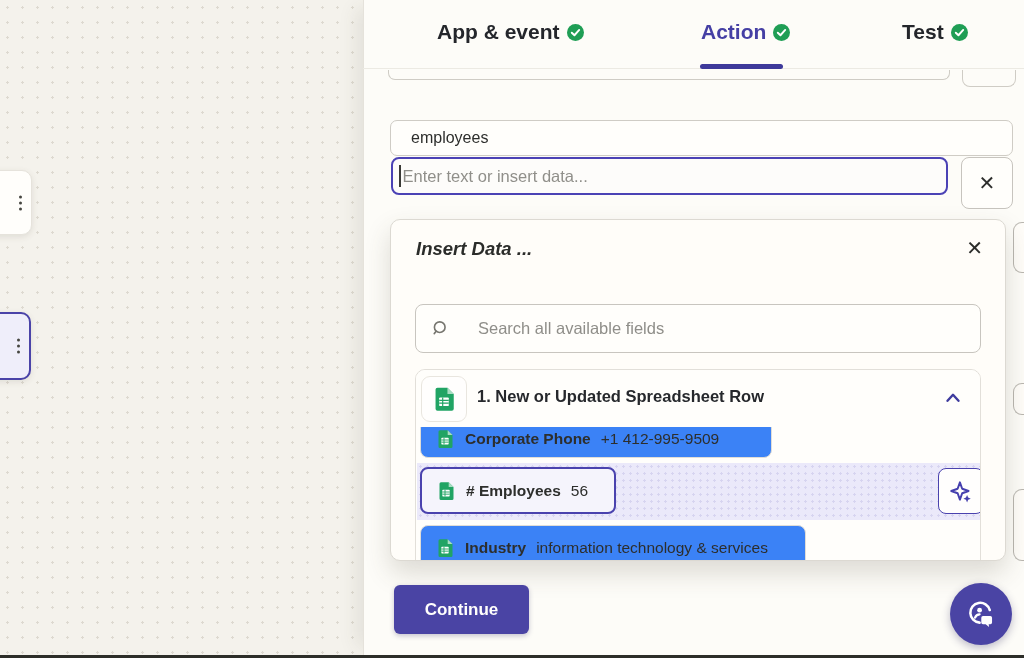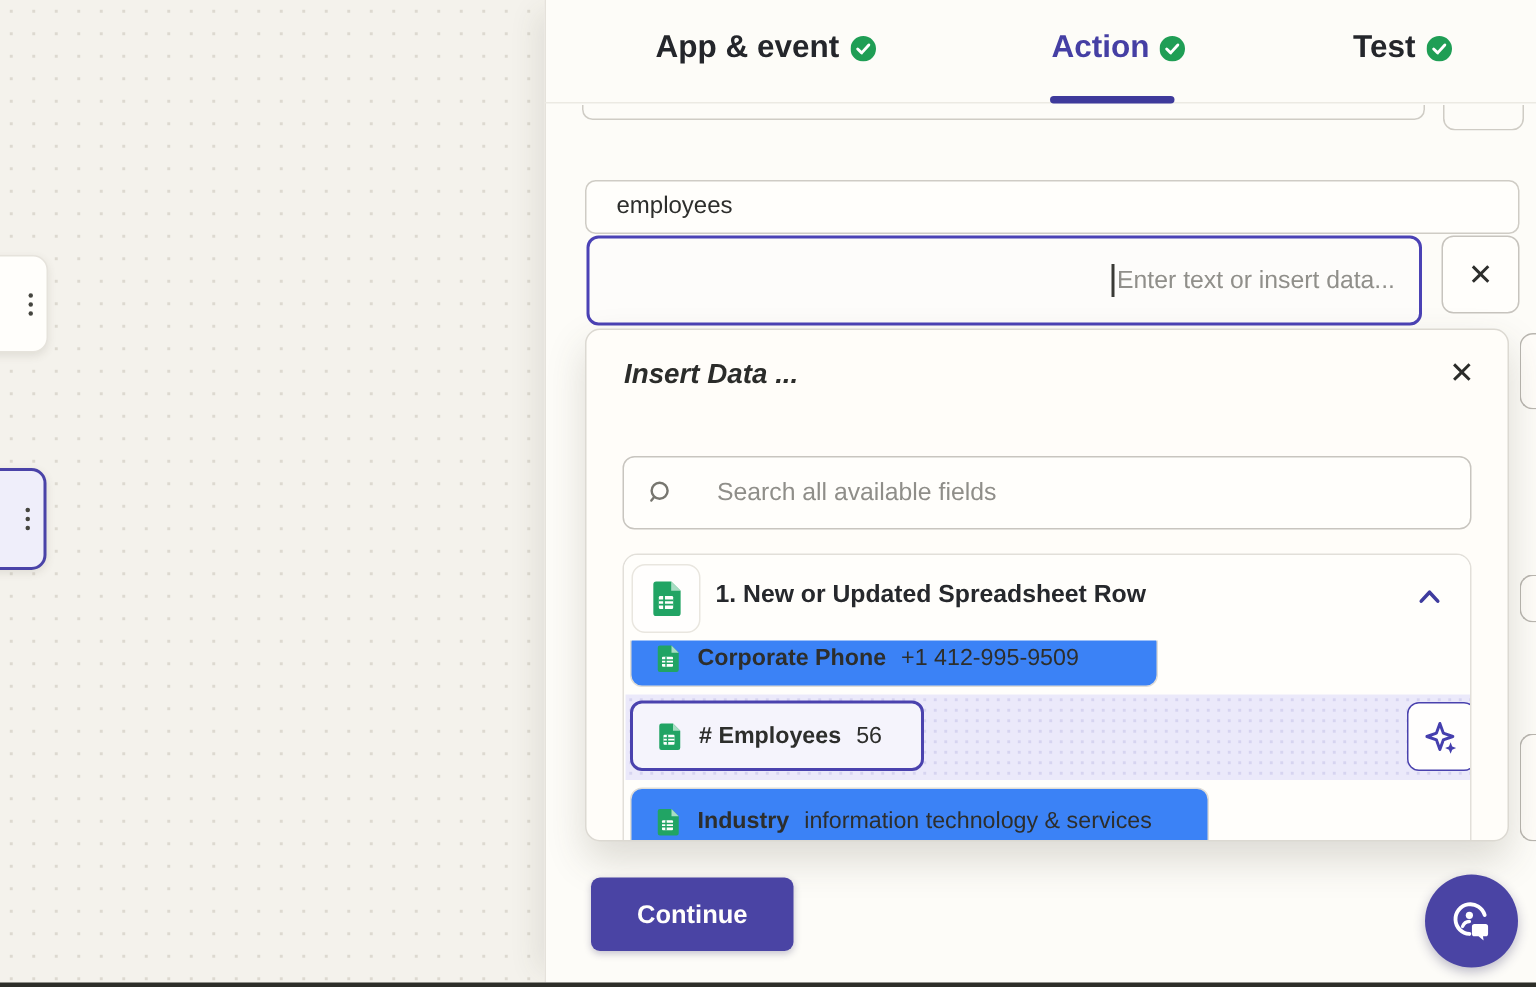--- a/index.html
+++ b/index.html
@@ -25,22 +25,22 @@
   .tabs-divider{position:absolute;left:363px;top:68px;width:661px;height:1px;background:#eceae3;}
   
   .clip-input-top{position:absolute;left:388px;top:70px;width:560px;height:9px;
                   border:1px solid #cfccc5;border-top:none;border-radius:0 0 7px 7px;}
   .clip-btn-top{position:absolute;left:962px;top:70px;width:52px;height:16px;
                 border:1px solid #cfccc5;border-top:none;border-radius:0 0 8px 8px;}
   
   .field-plain{position:absolute;left:390px;top:93px;width:623px;height:36px;box-sizing:border-box;
                border:1px solid #cfccc5;border-radius:7px;background:#fffefb;
                font-family:"Liberation Sans",sans-serif;font-size:16px;color:#2d2e2c;padding:0 20px;outline:none;margin-top:27px;}
-  .field-focus{position:absolute;left:391px;top:157px;width:557px;height:60px;box-sizing:border-box;
-               border:2px solid #4b42b5;border-radius:8px;background:#fdfcfa;display:flex;align-items:center;padding:0 16px;cursor:text;justify-content:flex-end;}
+  .field-focus{position:absolute;left:391px;top:157px;width:557px;height:38px;box-sizing:border-box;
+               border:2px solid #4b42b5;border-radius:8px;background:#fdfcfa;display:flex;align-items:center;padding:0 6px;cursor:text;}
   .caret{width:1.5px;height:22px;background:#3a3a36;margin-right:2px;}
   .ph{color:#908f8a;font-size:16.5px;}
   .clear-btn{position:absolute;left:961px;top:157px;width:52px;height:52px;box-sizing:border-box;
              border:1px solid #c7c4be;border-radius:8px;background:#fffefb;display:flex;align-items:center;justify-content:center;
              font-size:20px;color:#2d2e2c;cursor:pointer;}
   
   .insert-panel{position:absolute;left:390px;top:219px;width:616px;height:342px;box-sizing:border-box;
                 background:#fffdf9;border:1px solid #dcd9d2;border-radius:10px;
                 box-shadow:0 12px 26px rgba(70,65,50,.18);overflow:hidden;}
   .ip-title{position:absolute;left:25px;top:18px;font-size:18.5px;font-weight:700;color:#2b2c2a;font-style:italic;}

